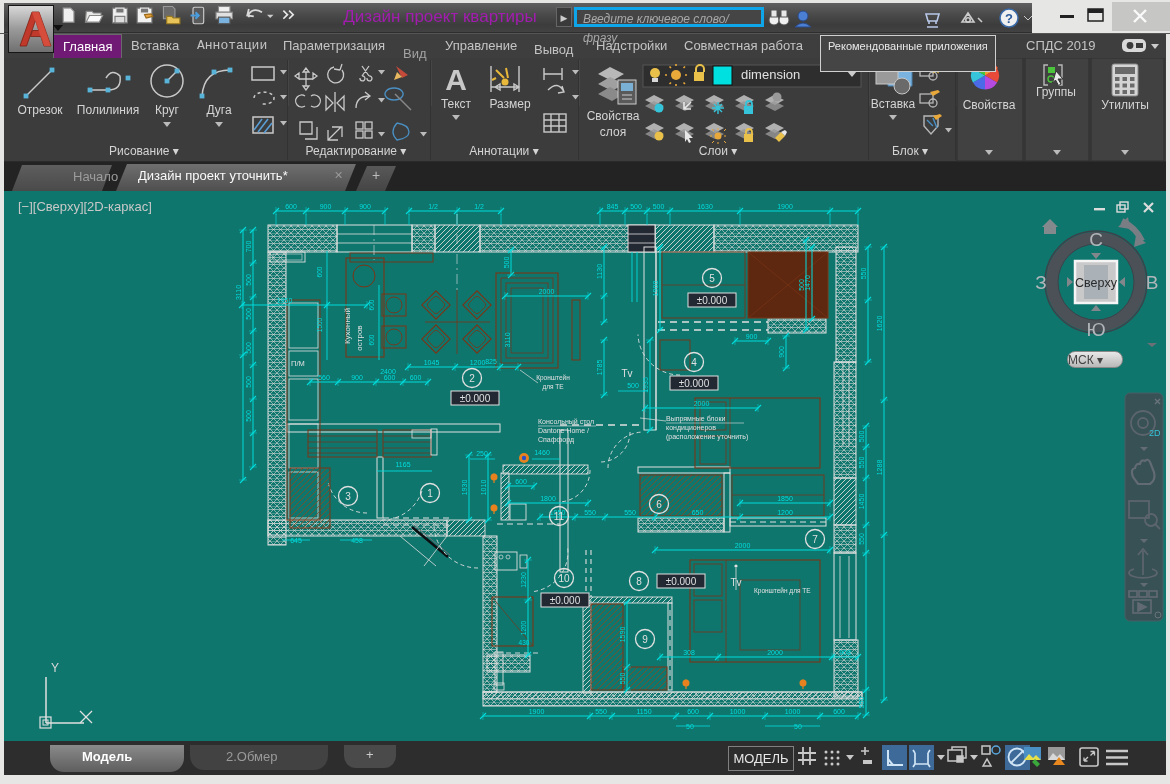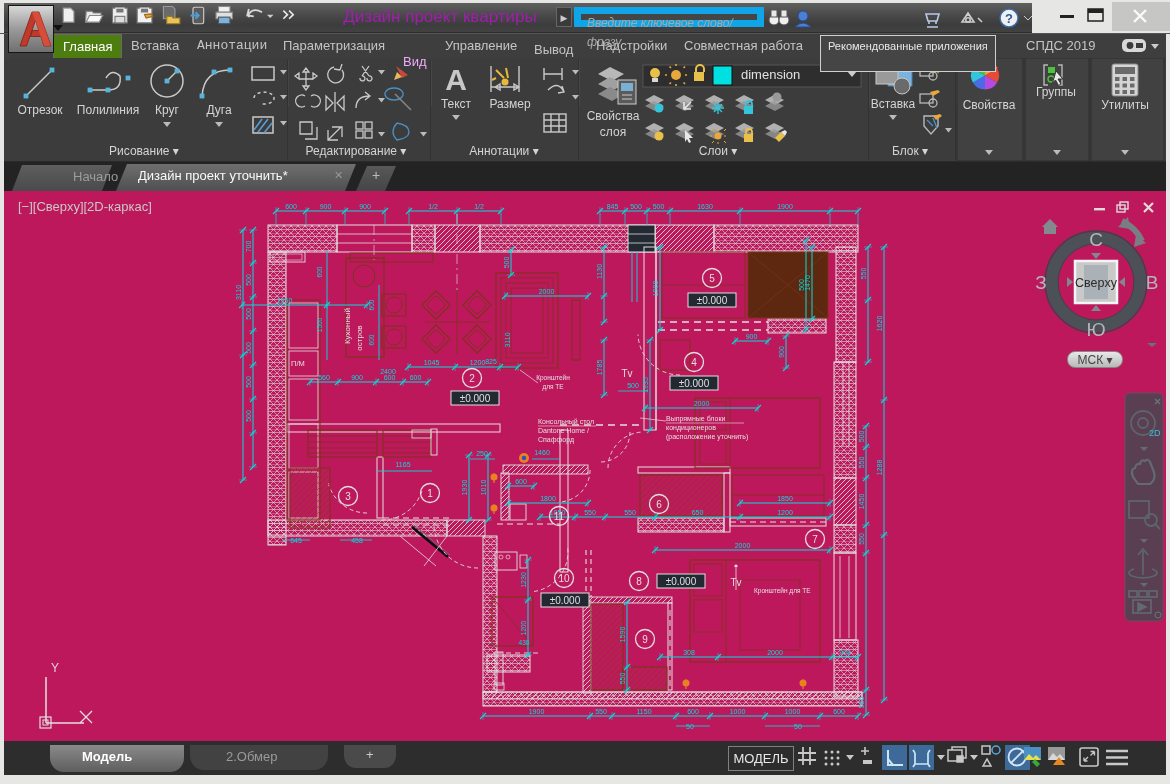--- a/index.html
+++ b/index.html
@@ -54,21 +54,21 @@
  </g>
 
  <path d="M250 10 q-10 -6 -16 2 l0 4 m0 -10 l-2 8 l8 1" fill="none" stroke="#d8d8d8" stroke-width="2.2"></path>
  <path d="M256 13 l4 4 l4 -4 z" fill="#ccc" stroke="none"></path>
  <path d="M276 8 l5 5 l-5 5 m7 -10 l5 5 l-5 5" stroke="#e8e8e8" stroke-width="2"></path>
 </g>
     </g>
 </svg>
 
 <div class="abs" style="left:556px;top:7px;width:16px;height:20px;background:#3a3a3a;border:1px solid #666;z-index:6;color:#ccc;font-size:9px;line-height:20px;text-align:center;">▶</div>
-<div class="abs" style="left:574px;top:7px;width:190px;height:20px;background:#454545;border:7px solid #0ea5e9;z-index:6;color:#a8a8a8;font-size:12px;font-style:italic;line-height:19px;padding-left:6px;">Введите ключевое слово/фразу</div>
+<div class="abs" style="left:574px;top:7px;width:190px;height:20px;background:#454545;border:3px solid #0ea5e9;z-index:6;color:#a8a8a8;font-size:12px;font-style:italic;line-height:19px;padding-left:6px;">Введите ключевое слово/фразу</div>
 <svg class="abs" style="left:766px;top:6px;z-index:6;" width="270" height="24" viewBox="0 0 270 24">
  <g>
   <circle cx="8" cy="14" r="5" fill="#f0f0f0" stroke="#555"></circle>
       <circle cx="18" cy="14" r="5" fill="#f0f0f0" stroke="#555"></circle>
   <rect x="5" y="4" width="6" height="7" fill="#e8e8e8" stroke="#555"></rect>
       <rect x="15" y="4" width="6" height="7" fill="#e8e8e8" stroke="#555"></rect>
   <circle cx="37" cy="10" r="5" fill="#4a7fd4" stroke="#2a4a8a"></circle>
   <path d="M29 21 q8 -8 16 0 z" fill="#4a7fd4" stroke="#2a4a8a"></path>
  </g>
  <g stroke="#9ab4e8" fill="none" stroke-width="1.6">
@@ -91,25 +91,25 @@
 </svg>
 <div class="abs" style="left:8px;top:5px;width:46px;height:48px;background:linear-gradient(#d8d8d8,#9a9a9a 50%,#707070);border:1px solid #161616;z-index:30;"></div>
 <svg class="abs" style="left:8px;top:5px;z-index:31;" width="60" height="48" viewBox="0 0 60 48">
  <g>
   <path d="M12 41 L24 7 L31 7 L43 41 L36 41 L32.8 31.5 L22.5 31.5 L24.5 25.5 L30.8 25.5 L27.5 15.5 L18.5 41 Z" fill="#c0392b" stroke="#7e1f12" stroke-width="0.8"></path>
   <path d="M24 7 L31 7 L43 41 L36 41 Z" fill="#e05545" opacity="0.7"></path>
  </g>
  <path d="M45 20 l5 6 l5 -6 z" fill="#111"></path>
 </svg>
 <div class="abs" style="left:4px;top:34px;width:1162px;height:24px;background:#3e3e3e;z-index:4;">
-<div class="abs" style="left:49px;top:0;height:24px;line-height:24px;padding:0 9px;background:#4d7c0f;color:#fff;font-size:13px;border:1px solid #6a6a6a;border-bottom:none;">Главная</div>
+<div class="abs" style="left:49px;top:0;height:24px;line-height:24px;padding:0 9px;background:#701a75;color:#fff;font-size:13px;border:1px solid #6a6a6a;border-bottom:none;">Главная</div>
 <div class="abs" style="left:118px;top:0;height:24px;line-height:24px;padding:0 9px;color:#c4c4c4;font-size:13px;">Вставка</div>
 <div class="abs" style="left:184px;top:0;height:24px;line-height:24px;padding:0 9px;color:#c4c4c4;font-size:13px;font-family:Liberation Mono, monospace;">Аннотации</div>
 <div class="abs" style="left:270px;top:0;height:24px;line-height:24px;padding:0 9px;color:#c4c4c4;font-size:13px;">Параметризация</div>
-<div class="abs" style="left:390px;top:0;height:24px;line-height:24px;padding:16px 9px;color:#f0abfc;font-size:13px;">Вид</div>
+<div class="abs" style="left:390px;top:0;height:24px;line-height:24px;padding:8px 9px;color:#a3a3a3;font-size:13px;">Вид</div>
 <div class="abs" style="left:432px;top:0;height:24px;line-height:24px;padding:0 9px;color:#c4c4c4;font-size:13px;">Управление</div>
 <div class="abs" style="left:521px;top:0;height:24px;line-height:24px;padding:4px 9px;color:#c4c4c4;font-size:13px;">Вывод</div>
 <div class="abs" style="left:583px;top:0;height:24px;line-height:24px;padding:0 9px;color:#c4c4c4;font-size:13px;">Надстройки</div>
 <div class="abs" style="left:671px;top:0;height:24px;line-height:24px;padding:0 9px;color:#c4c4c4;font-size:13px;">Совместная работа</div>
 <div class="abs" style="left:1013px;top:0;height:24px;line-height:24px;padding:0 9px;color:#c4c4c4;font-size:13px;">СПДС 2019</div>
 <div class="abs" style="left:816px;top:1px;height:37px;line-height:21px;padding:0 7px;color:#e8e8e8;font-size:11px;border:1px solid #d0d0d0;background:#454545;">Рекомендованные приложения</div>
 <svg class="abs" style="left:1118px;top:3px;" width="40" height="18" viewBox="0 0 40 18">
 <rect x="0" y="2" width="24" height="13" rx="5" fill="#d8d8d8"></rect>
       <circle cx="8" cy="8.5" r="3.4" fill="#3a3a3a"></circle>
       <rect x="14" y="6" width="7" height="5" fill="#3a3a3a"></rect>
@@ -354,21 +354,21 @@
 <div class="abs" style="left:4px;top:162px;width:1162px;height:29px;background:#232323;z-index:2;">
 <div class="abs" style="left:8px;top:3px;width:100px;height:26px;background:linear-gradient(#5e5e5e,#4a4a4a);border-radius:0 0 0 0;clip-path:polygon(10px 0, 100% 0, calc(100% - 10px) 100%, 0 100%);"></div>
 <div class="abs" style="left:38px;top:7px;color:#9c9c9c;font-size:13px;margin-left:31px;">Начало</div>
 <div class="abs" style="left:112px;top:2px;width:240px;height:27px;background:linear-gradient(#6f6f6f,#4f4f4f);clip-path:polygon(11px 0, 100% 0, calc(100% - 11px) 100%, 0 100%);"></div>
 <div class="abs" style="left:134px;top:6px;color:#fafafa;font-size:13px;">Дизайн проект уточнить*</div>
 <div class="abs" style="left:330px;top:7px;color:#999;font-size:11px;">✕</div>
 <div class="abs" style="left:352px;top:4px;width:40px;height:25px;background:linear-gradient(#585858,#454545);clip-path:polygon(11px 0, 100% 0, calc(100% - 11px) 100%, 0 100%);"></div>
 <div class="abs" style="left:368px;top:5px;color:#bbb;font-size:14px;">+</div>
 
 </div>
-<div class="abs" id="canvas" style="left:4px;top:191px;width:1162px;height:550px;background:#be185d;overflow:hidden;z-index:1;">
+<div class="abs" id="canvas" style="left:4px;top:191px;width:1162px;height:550px;background:#0f766e;overflow:hidden;z-index:1;">
 <div class="abs" style="left:14px;top:8px;color:#c8c8c8;font-size:13px;">[−][Сверху][2D-каркас]</div>
 <svg class="abs" style="left:1088px;top:10px;" width="66" height="14" viewBox="0 0 66 14">
 <rect x="2" y="7" width="11" height="2.4" fill="#dcdcdc"></rect>
 <rect x="25" y="4" width="8" height="7" fill="none" stroke="#dcdcdc" stroke-width="1.4"></rect>
       <rect x="28" y="1" width="8" height="7" fill="none" stroke="#dcdcdc" stroke-width="1.4"></rect>
 <path d="M52 2 l9 9 m0 -9 l-9 9" stroke="#dcdcdc" stroke-width="2.2"></path>
 </svg>
 <svg class="abs" style="left:0;top:0;" width="1162" height="550" viewBox="0 0 1162 550">
 <defs>
 <pattern id="tri" width="7" height="7" patternUnits="userSpaceOnUse">
@@ -978,21 +978,21 @@
  <text x="118" y="74" font-size="19" fill="#b2b6ba" text-anchor="middle">В</text>
  <path d="M57 38 h10 l-5 6 z" fill="#82878c"></path>
  <path d="M57 96 h10 l-5 -6 z" fill="#82878c"></path>
  <path d="M33 62 v10 l6 -5 z" fill="#82878c"></path>
  <path d="M91 62 v10 l-6 -5 z" fill="#82878c"></path>
  <rect x="41" y="46" width="42" height="42" fill="#c9c9c9" stroke="#f5f5f5" stroke-width="2.5"></rect>
  <rect x="50" y="50" width="24" height="34" fill="#aab2b8"></rect>
  <text x="62" y="72" font-size="12.5" fill="#2a2a2a" text-anchor="middle">Сверху</text>
  <path d="M113 128 l5 4 l5 -4 z" fill="#6a7076"></path>
 </svg>
-<div class="abs" style="left:1063px;top:160px;width:56px;height:17px;background:linear-gradient(#e8e8e8,#b8b8b8);border-radius:8px;border:1px solid #888;color:#444;font-size:12px;text-align:center;line-height:16px;">МСК ▾</div>
+<div class="abs" style="left:1063px;top:160px;width:56px;height:17px;background:linear-gradient(#e8e8e8,#b8b8b8);border-radius:8px;border:1px solid #888;color:#444;font-size:12px;text-align:left;line-height:16px;">МСК ▾</div>
 <svg class="abs" style="left:1117px;top:200px;" width="45" height="232" viewBox="0 0 45 232">
  <rect x="4" y="2" width="38" height="228" rx="5" fill="#424950" opacity="0.8" stroke="#525a62"></rect>
  <path d="M34 8 l5 5 m0 -5 l-5 5" stroke="#6a737c" stroke-width="1.4"></path>
  <g stroke="#5c646d" fill="none" stroke-width="1.8">
   <circle cx="22" cy="32" r="12"></circle>
         <circle cx="22" cy="32" r="5"></circle>
  </g>
  <text x="28" y="45" font-size="9" fill="#35c4d9">2D</text>
  <path d="M19 56 l4 4 l4 -4 z" fill="#626a73"></path>
  <g stroke="#626a73" fill="none" stroke-width="2.2">

